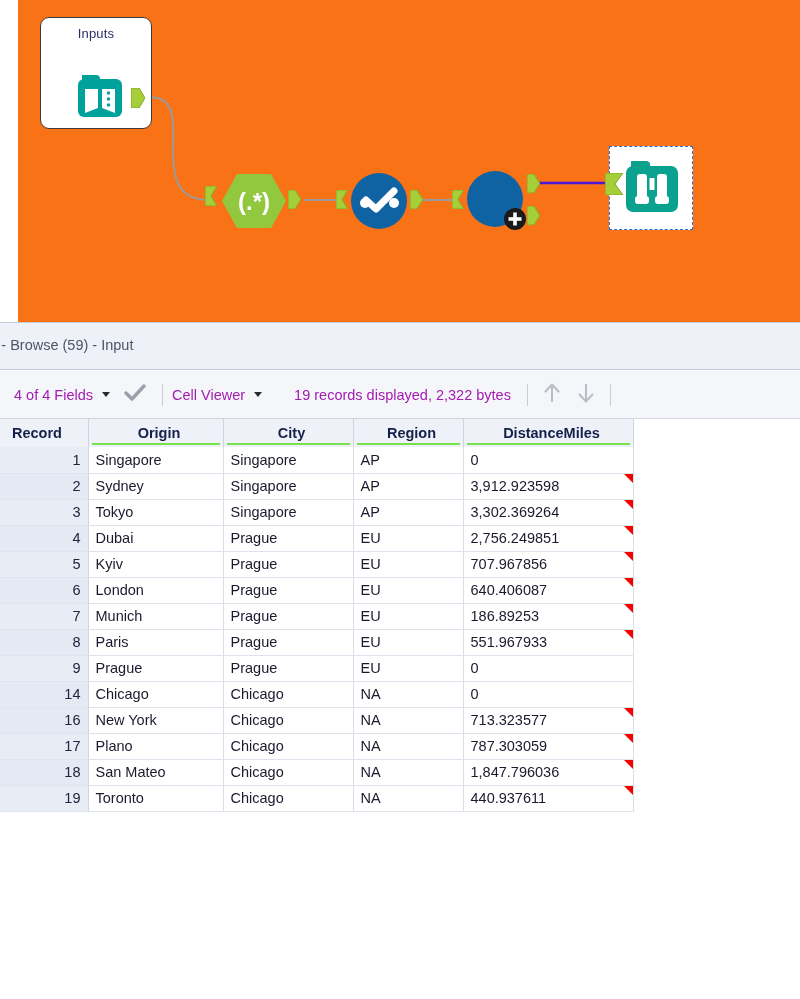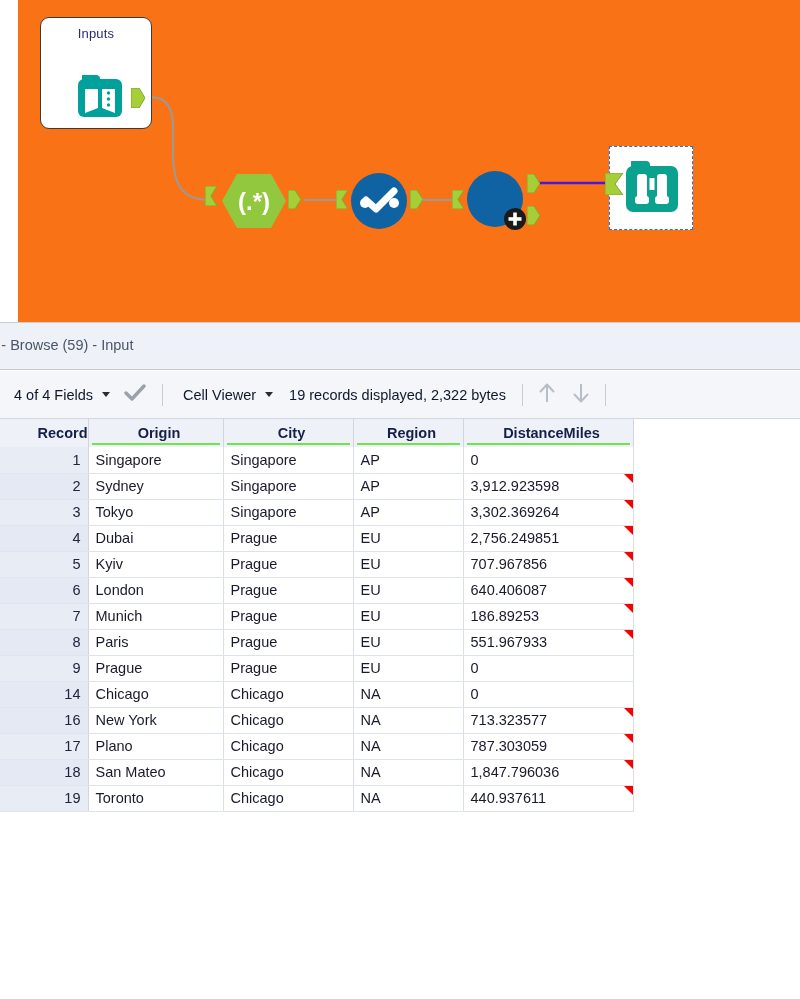--- a/index.html
+++ b/index.html
@@ -61,21 +61,21 @@
     white-space: nowrap;
   }
   #toolbar {
     position: absolute; left: 0; top: 49px;
     width: 800px; height: 48px;
     background: #f4f6fa;
     border-bottom: 1px solid #d2d8e2;
     display: flex; align-items: center;
   }
   .tb-text {
-    font-size: 14.5px; color: #0f172a;
+    font-size: 14.5px; color: #a21caf;
     white-space: nowrap;
   }
   .caret {
     width: 0; height: 0;
     border-left: 4.5px solid transparent;
     border-right: 4.5px solid transparent;
     border-top: 5px solid #2b2b2b;
     margin-left: 9px;
   }
   .tb-sep {
@@ -105,22 +105,22 @@
     color: #15204a;
     font-weight: bold;
     text-align: center;
     padding: 0 0 0 7px;
     border-right: 1px solid #cfd6e2;
     border-bottom: none;
     vertical-align: middle;
     position: relative;
   }
   #grid th.rec-head {
-    text-align: right;
-    padding-left: 18px;
+    text-align: left;
+    padding-left: 12px;
   }
   #grid th .hdr-underline {
     position: absolute;
     left: 3px; right: 3px; bottom: 2px;
     height: 2.5px;
     background: #76e04d;
   }
 
   #grid td {
     height: 26px;
@@ -260,26 +260,26 @@
     </div>
 
     <span class="check-icon">
       <svg width="22" height="18" viewBox="0 0 22 18">
         <path d="M2 9 L8 15 L20 2" stroke="#9aa1ab" stroke-width="3.4" fill="none" stroke-linecap="round" stroke-linejoin="round"></path>
       </svg>
     </span>
 
     <span class="tb-sep" style="margin-left:16px;"></span>
 
-    <div style="display:flex; align-items:center; margin-left:20px;justify-content:space-between;">
+    <div style="display:flex; align-items:center; margin-left:9px;justify-content:space-between;">
       <span class="tb-text">Cell Viewer</span>
       <span class="caret"></span>
     </div>
 
-    <span class="tb-text" style="margin-left:16px;">19 records displayed, 2,322 bytes</span>
+    <span class="tb-text" style="margin-left:32px;">19 records displayed, 2,322 bytes</span>
 
     <span class="tb-sep" style="margin-left:16px;"></span>
 
     <span class="arrow-icon" style="margin-left:14px;">
       <svg width="20" height="22" viewBox="0 0 20 22">
         <line x1="10" y1="20" x2="10" y2="3" stroke="#b8bec7" stroke-width="2"></line>
         <path d="M3.5 9.5 L10 2.5 L16.5 9.5" stroke="#b8bec7" stroke-width="2" fill="none" stroke-linecap="round" stroke-linejoin="round"></path>
       </svg>
     </span>
     <span class="arrow-icon" style="margin-left:14px;">

